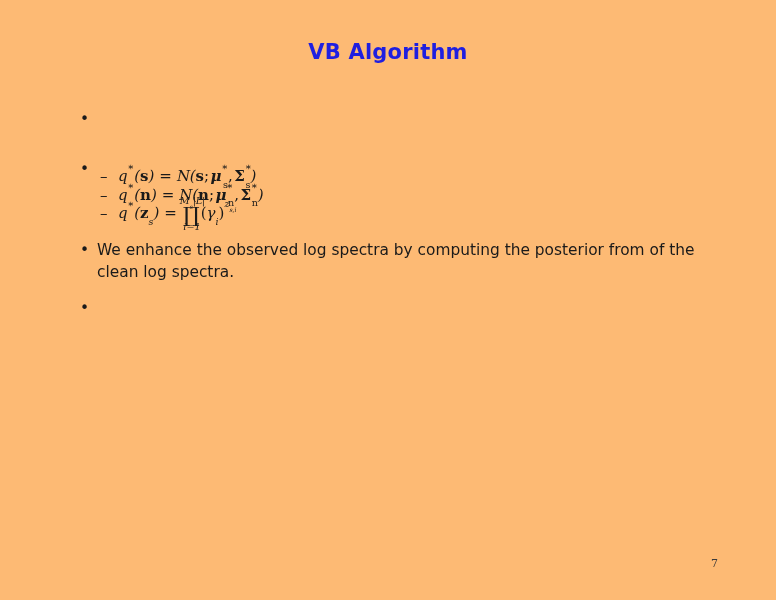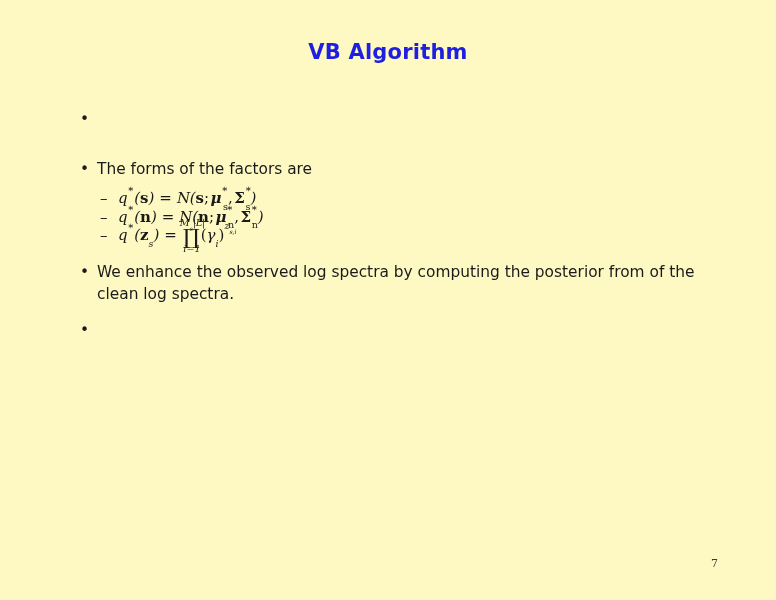--- a/index.html
+++ b/index.html
@@ -13,21 +13,21 @@
     position: relative;
     overflow: hidden;
     font-family: "DejaVu Sans", sans-serif;
     color: #1a1a1a;
     -webkit-font-smoothing: antialiased;
   }
 
   .slide {
     position: absolute;
     inset: 0;
-    background: #fef9c3;
+    background: #fdba74;
   }
 
   
   .slide-title {
     position: absolute;
     top: 40px;
     left: 0;
     width: 776px;
     text-align: center;
     font-family: "DejaVu Sans", sans-serif;
@@ -196,21 +196,20 @@
 
     <div class="gap-after-b1"></div>
 
 
     <div class="gap-after-eq"></div>
 
     <ul class="bullets">
 
       <li class="bullet">
         <span class="dot">•</span>
-        <span class="btext">The forms of the factors are</span>
       </li>
     </ul>
 
     <div class="gap-after-b2"></div>
 
     <ul class="subbullets">
 
       <li class="subbullet">
         <span class="dash">–</span>
         <span class="math"><span class="mi">q</span><sup class="sp mup">∗</sup>(<span class="mbf">s</span>)<span class="eqsp"></span><span class="mop">=</span><span class="eqsp"></span><span class="cal">N</span>(<span class="mbf">s</span><span class="mup">;</span> <span class="mbfit">μ</span><sup class="sp mup">∗</sup><sub class="sb mup" style="margin-left:-5px">s</sub><span class="mup">,</span> <span class="mbf">Σ</span><sup class="sp mup">∗</sup><sub class="sb mup" style="margin-left:-6px">s</sub>)</span>

